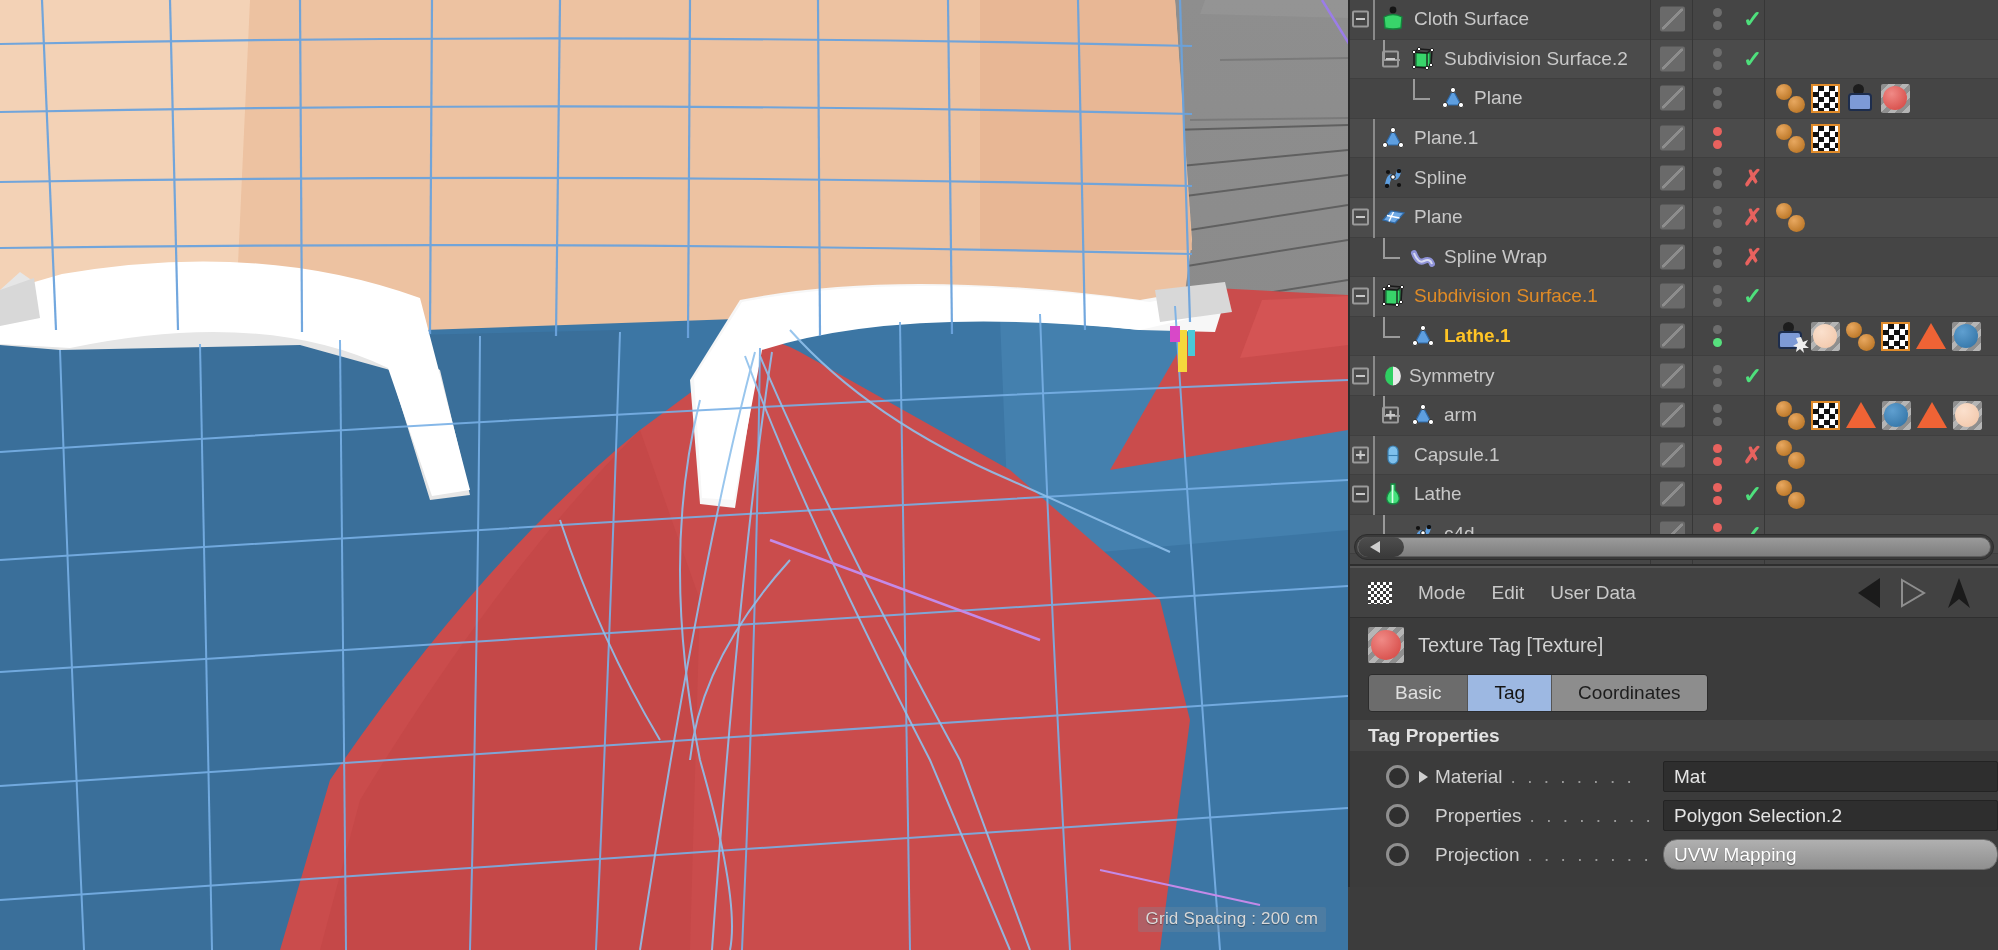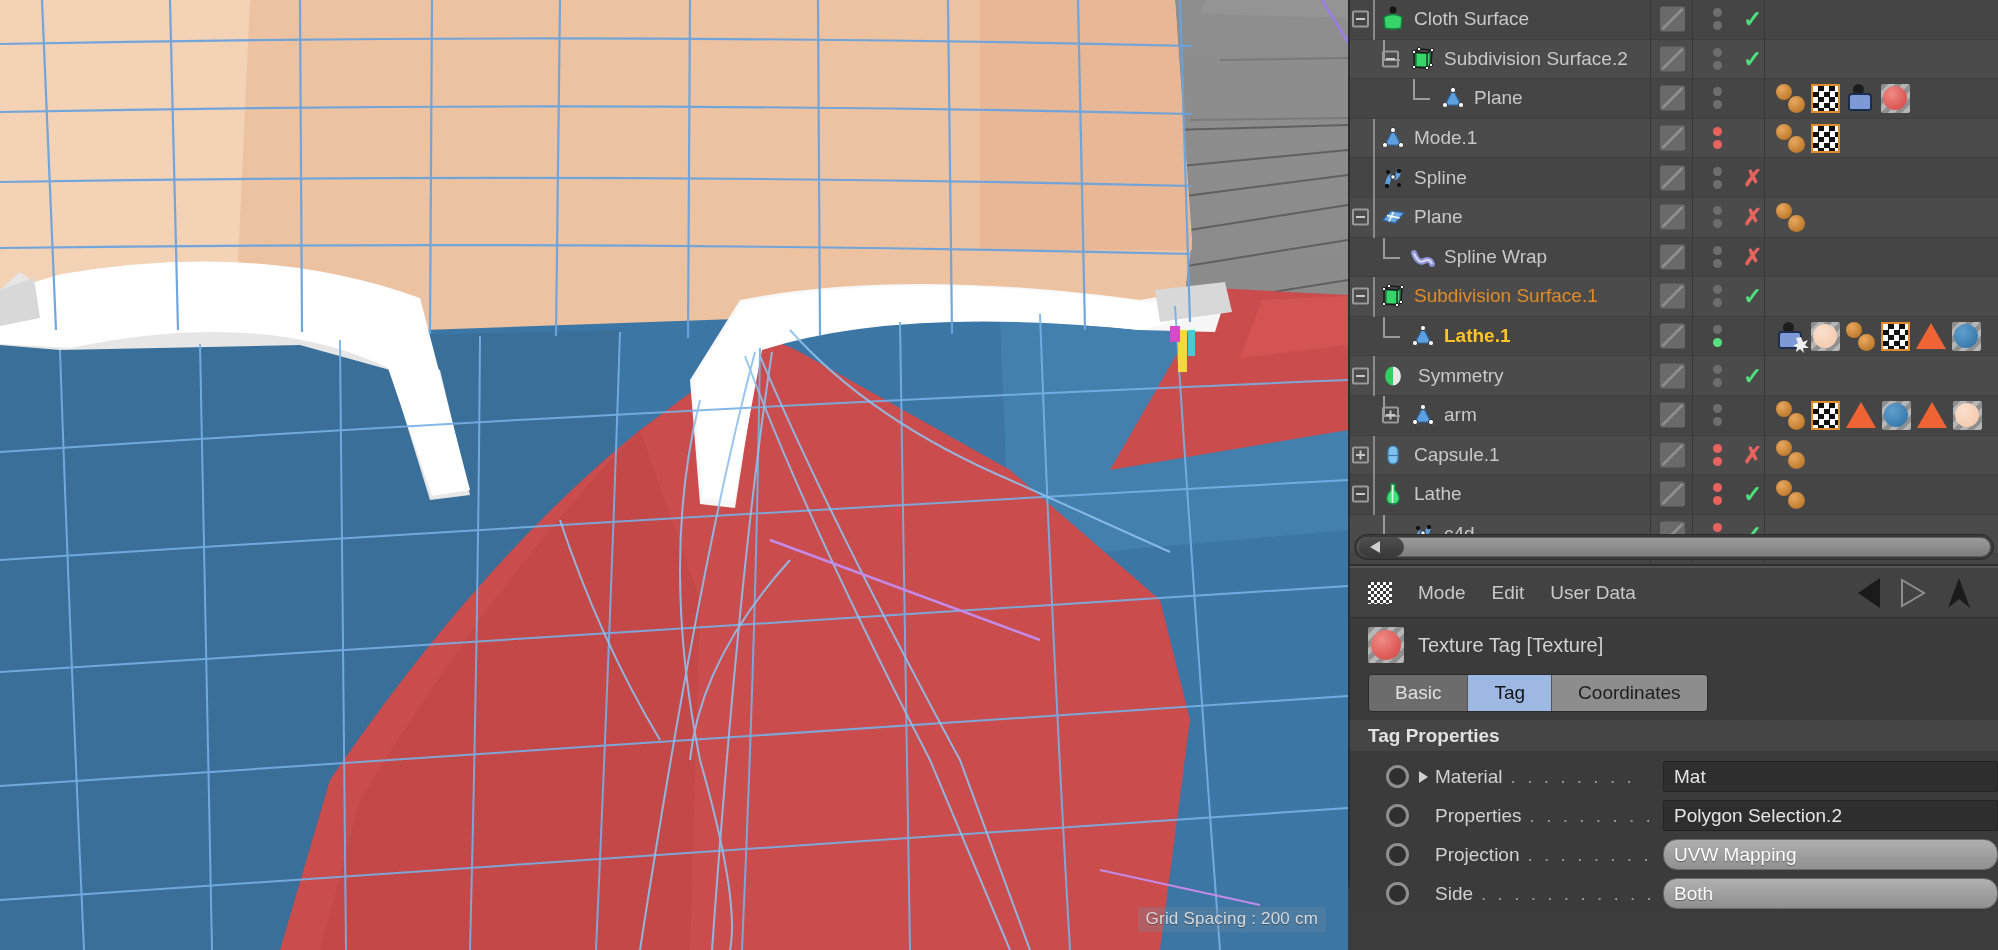--- a/index.html
+++ b/index.html
@@ -374,21 +374,21 @@
                 <svg width="333" height="40" style="position:absolute;left:0;top:0">
                   <path d="M24 0 L24 40" stroke="#9a9a9a" stroke-width="2" fill="none" opacity=".8"></path>
                 </svg>
               </div>
               <div class="om-icon" style="left: 30px;"><svg width="26" height="26" viewBox="0 0 26 26">
                   <polygon points="13,5 21,20 5,20" fill="#5e9fe0" stroke="#2f6aa8" stroke-width="1.2"></polygon>
         <circle cx="13" cy="5" r="2.6" fill="#fff" stroke="#333" stroke-width="1"></circle>
         <circle cx="21" cy="20" r="2.6" fill="#fff" stroke="#333" stroke-width="1"></circle>
         <circle cx="5" cy="20" r="2.6" fill="#fff" stroke="#333" stroke-width="1"></circle>
                 </svg></div>
-              <div class="om-label" style="left: 64px;">Mode.1</div>
+              <div class="om-label" style="left: 64px;">Plane.1</div>
             </div>
             <div class="layerbox"></div>
             <div class="dotcol">
               <div class="dot red"></div>
               <div class="dot red"></div>
             </div>
             <div class="om-tagcol" style="left: 420px;">
               <div class="tg tg-twoballs">
                 <b></b>
                 <s></s>
@@ -555,21 +555,21 @@
               <div style="position: absolute; left: 2px; top: 50%; transform: translateY(-50%); width: 17px; height: 17px; border: 2px solid rgb(154, 154, 154); border-radius: 2px;">
                 <svg width="13" height="13" style="position:absolute;left:0;top:0">
       <path d="M2 6.5 L11 6.5" stroke="#c8c8c8" stroke-width="2"></path>
       </svg>
               </div>
               <div class="om-icon" style="left: 30px;"><svg width="26" height="26" viewBox="0 0 26 26">
                   <ellipse cx="13" cy="13" rx="8.5" ry="10" fill="#e8e8e8"></ellipse>
         <path d="M13 3 A8.5 10 0 0 0 13 23 Z" fill="#2fcf62"></path>
         <ellipse cx="13" cy="13" rx="8.5" ry="10" fill="none" stroke="#4a4a4a" stroke-width="1.2"></ellipse>
                 </svg></div>
-              <div class="om-label" style="left: 68px;">Symmetry</div>
+              <div class="om-label" style="left: 59px;">Symmetry</div>
             </div>
             <div class="layerbox"></div>
             <div class="dotcol">
               <div class="dot "></div>
               <div class="dot "></div>
             </div>
             <div class="mark check">✓</div>
           </div>
           <div class="om-row alt2">
             <div class="om-name-col">
@@ -759,23 +759,16 @@
             <div class="am-dots">. . . . . . . . .</div>
             <div class="am-field">Polygon Selection.2</div>
           </div>
           <div class="am-row">
             <div class="am-radio"></div>
             <div class="am-arrow blank"></div>
             <div class="am-label">Projection</div>
             <div class="am-dots">. . . . . . . .</div>
             <div class="am-field combo">UVW Mapping</div>
           </div>
-          <div class="am-row">
-            <div class="am-radio"></div>
-            <div class="am-arrow blank"></div>
-            <div class="am-label">Side</div>
-            <div class="am-dots">. . . . . . . . . . .</div>
-            <div class="am-field combo">Both</div>
-          </div>
         </div>
     </div>
   </div>
 </div>
 
 </body></html>

